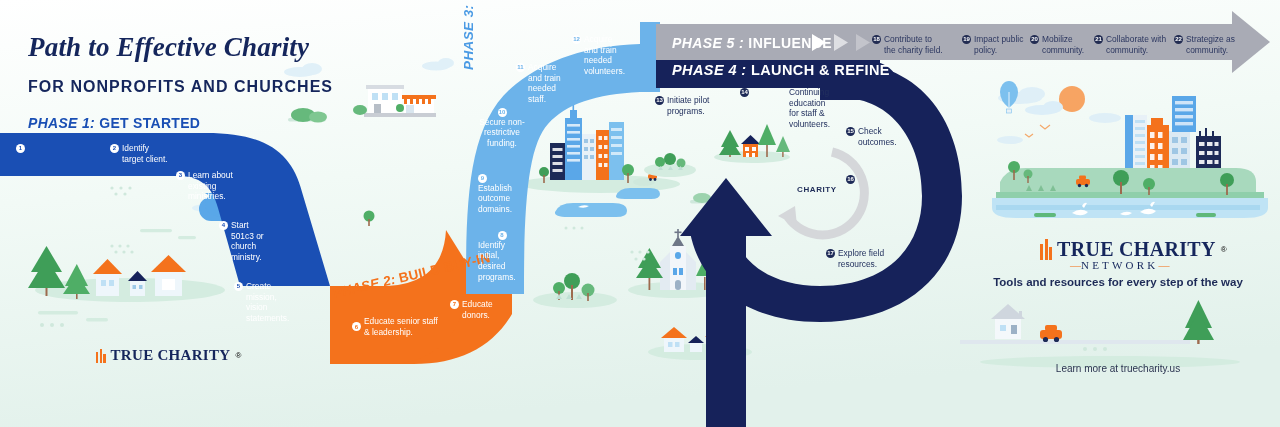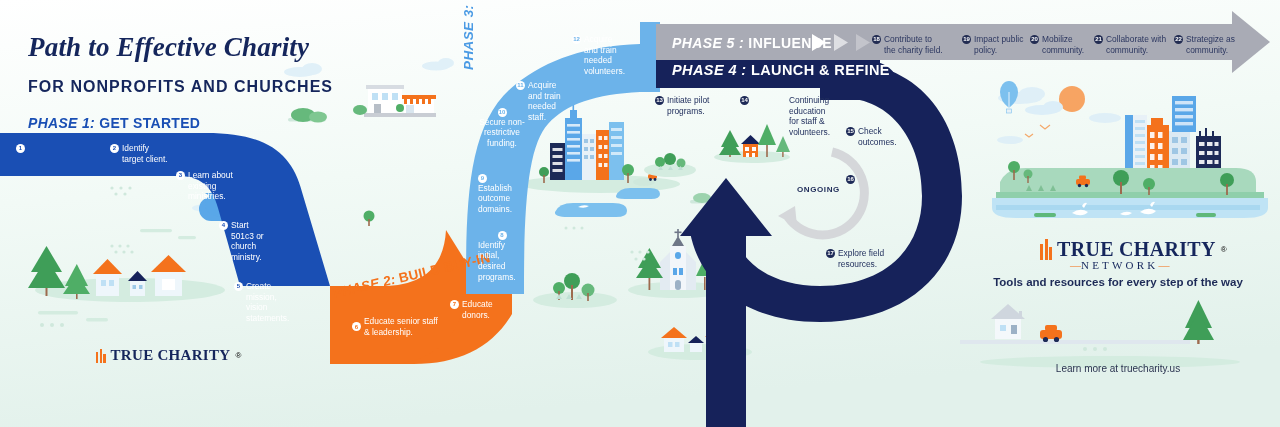--- a/index.html
+++ b/index.html
@@ -645,50 +645,50 @@
     <span class="txt">Identify initial, desired programs.</span>
   </div>
   <div class="step on-lblue" style="left:478px; top:172px; width:48px; color:#ffffff; display:block; text-align:left;">
     <span class="num" style="display:inline-flex;">9</span>
     <span class="txt">Establish outcome domains.</span>
   </div>
   <div class="step on-lblue" style="left:478px; top:106px; width:48px; color:#ffffff; display:block; text-align:center;">
     <span class="num" style="display:inline-flex;">10</span>
     <span class="txt">Secure non-restrictive funding.</span>
   </div>
-  <div class="step on-lblue" style="left:516px; top:80px; width:46px; color:#ffffff;">
+  <div class="step on-lblue" style="left:516px; top:62px; width:46px; color:#ffffff;">
     <span class="num">11</span>
     <span class="txt">Acquire and train needed staff.</span>
   </div>
   <div class="step on-lblue" style="left:572px; top:34px; width:50px; color:#ffffff;">
     <span class="num">12</span>
     <span class="txt">Acquire and train needed volunteers.</span>
   </div>
 
   <div class="step on-light" style="left:655px; top:95px; width:62px;">
     <span class="num">13</span>
     <span class="txt">Initiate pilot programs.</span>
   </div>
-  <div class="step on-light" style="left:740px; top:95px; width:92px;gap:40px;">
+  <div class="step on-light" style="left:740px; top:87px; width:92px;gap:40px;">
     <span class="num">14</span>
     <span class="txt">Continuing education for staff &amp; volunteers.</span>
   </div>
   <div class="step on-light" style="left:846px; top:126px; width:46px;">
     <span class="num">15</span>
     <span class="txt">Check outcomes.</span>
   </div>
   <div class="step on-light" style="left:846px; top:174px; width:52px;">
     <span class="num">16</span>
   </div>
   <div class="step on-light" style="left:826px; top:248px; width:62px;">
     <span class="num">17</span>
     <span class="txt">Explore field resources.</span>
   </div>
 
-  <div id="ongoing-label">ONGOING</div>
+  <div id="ongoing-label">CHARITY</div>
 
   <div class="step on-gray" style="left:872px; top:34px; width:72px;">
     <span class="num">18</span>
     <span class="txt">Contribute to the charity field.</span>
   </div>
   <div class="step on-gray" style="left:962px; top:34px; width:62px;justify-content:flex-end;">
     <span class="num">19</span>
     <span class="txt">Impact public policy.</span>
   </div>
   <div class="step on-gray" style="left:1030px; top:34px; width:58px;">

